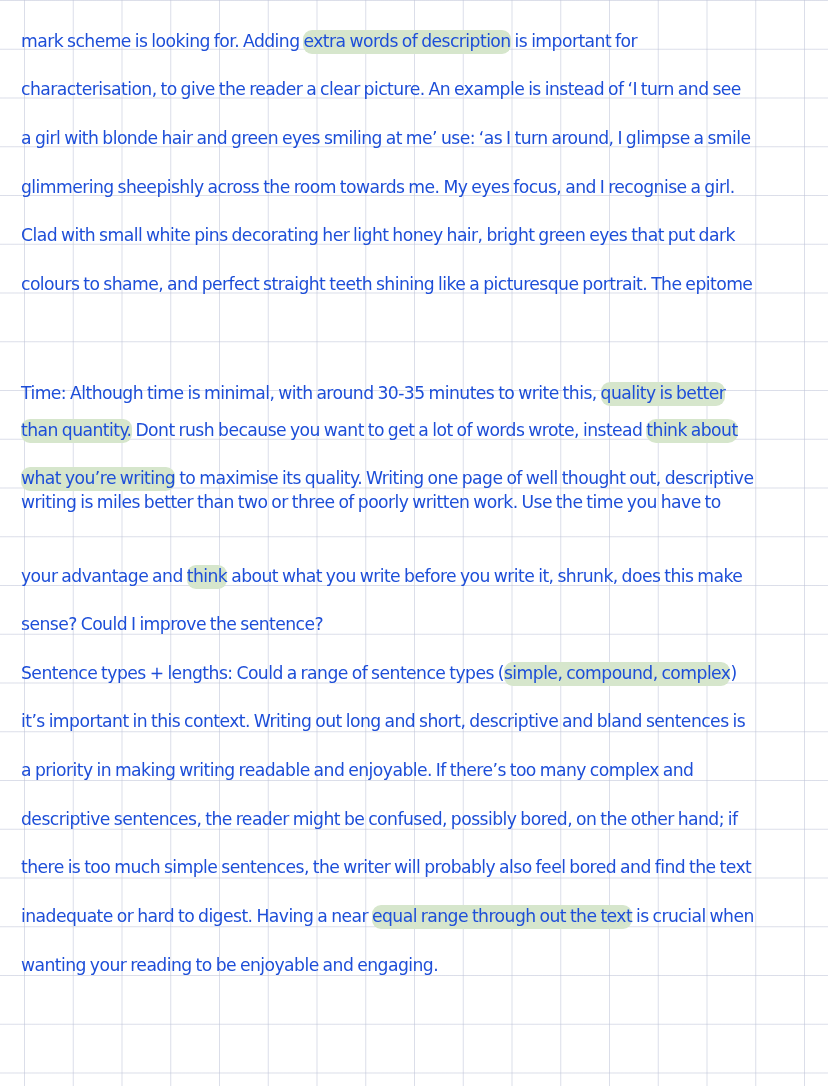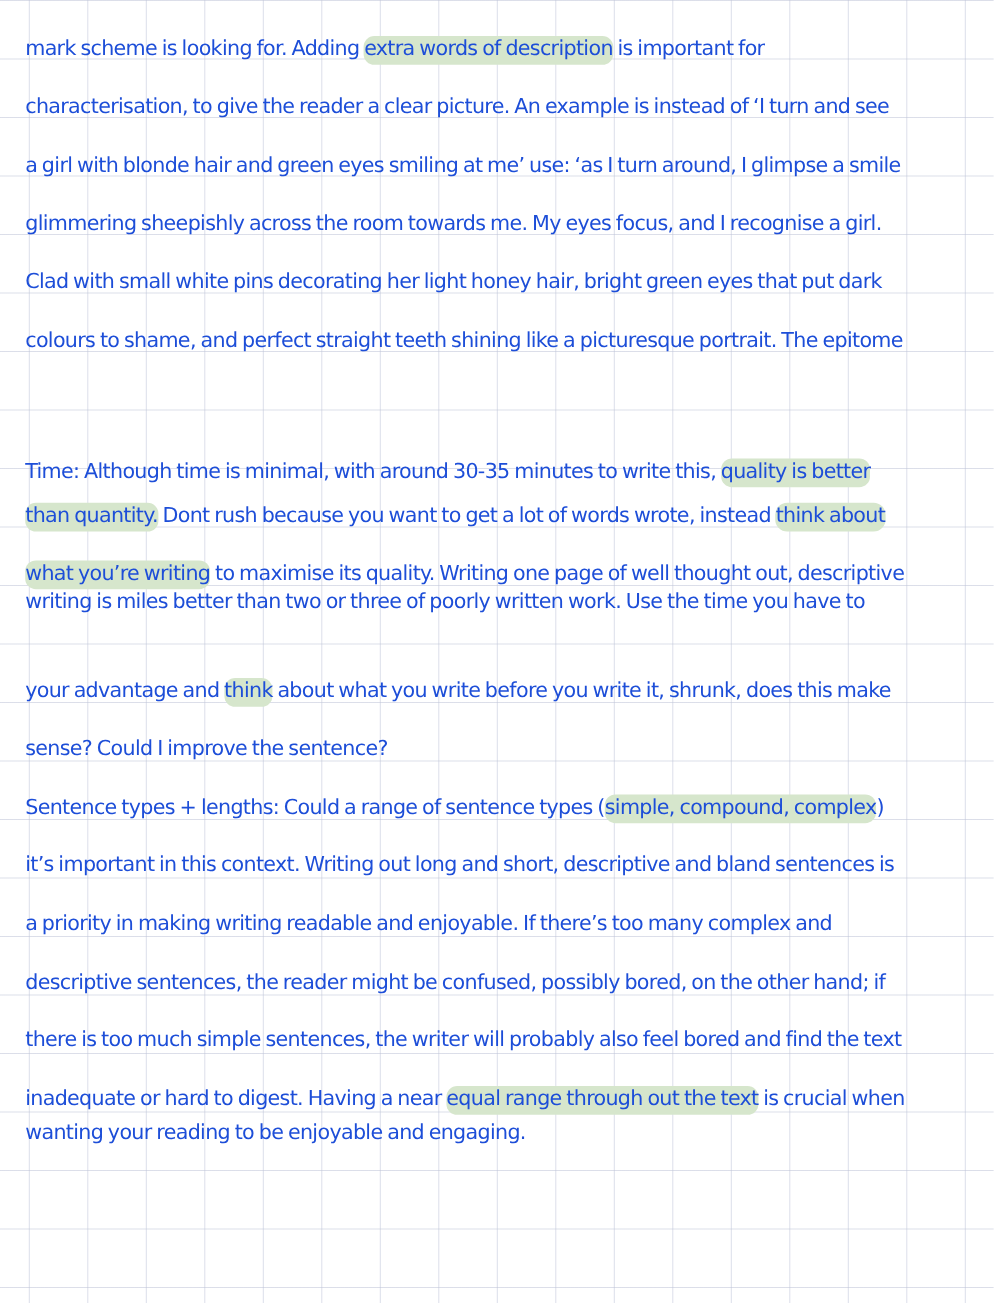--- a/index.html
+++ b/index.html
@@ -78,14 +78,14 @@
   <div class="line" style="top:709px;"><span>it’s important in this context. Writing out long and short, descriptive and bland sentences is</span></div>
 
   <div class="line" style="top:758px;"><span>a priority in making writing readable and enjoyable. If there’s too many complex and</span></div>
 
   <div class="line" style="top:807px;"><span>descriptive sentences, the reader might be confused, possibly bored, on the other hand; if</span></div>
 
   <div class="line" style="top:855px;"><span>there is too much simple sentences, the writer will probably also feel bored and find the text</span></div>
 
   <div class="line" style="top:904px;"><span>inadequate or hard to digest. Having a near </span><span class="hl" style="background-color: rgb(214, 230, 204);">equal range through out the text</span><span> is crucial when</span></div>
 
-  <div class="line" style="top:932px;text-align:right;"><span>wanting your reading to be enjoyable and engaging.</span></div>
+  <div class="line" style="top:953px;text-align:right;"><span>wanting your reading to be enjoyable and engaging.</span></div>
 </div>
 
 </body></html>

